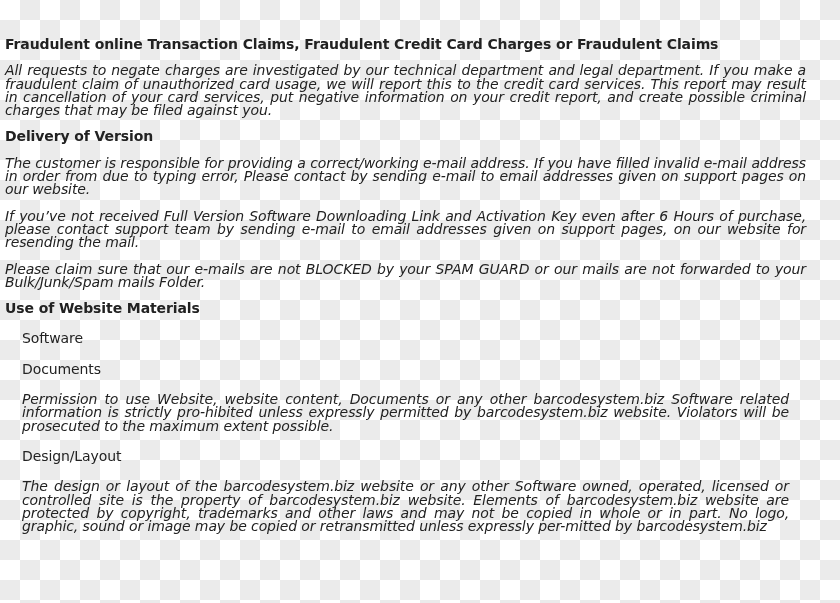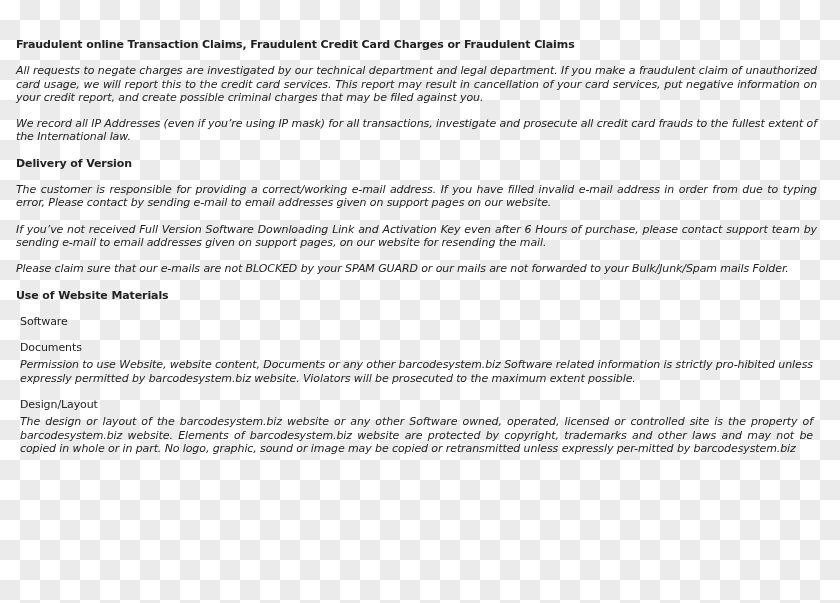--- a/index.html
+++ b/index.html
@@ -8,35 +8,34 @@
     background-color: #ffffff;
     background-image:
       linear-gradient(45deg, #ebebeb 25%, transparent 25%, transparent 75%, #ebebeb 75%),
       linear-gradient(45deg, #ebebeb 25%, transparent 25%, transparent 75%, #ebebeb 75%);
     background-size: 40px 40px;
     background-position: 0 0, 20px 20px;
     font-family: "DejaVu Sans", sans-serif;
     color: #222;
   }
   .doc {
-    position: absolute; left: 16px; top: 38px; width: 801px;
-    font-size: 11px; line-height: 13.3px; letter-spacing: -0.1px;
+    position: absolute; left: 5px; top: 38px; width: 801px;
+    font-size: 14px; line-height: 13.3px; letter-spacing: -0.1px;
   }
   .heading { font-weight: bold; margin: 0 0 13px 0; }
   p { margin: 0 0 13px 0; text-align: justify; font-style: italic; }
-  .sub { margin: 4px; }
+  .sub { margin: 17px; }
   .block { margin: 0 0 13px 0; }
 </style>
 </head>
 <body>
 
 <div class="doc">
   <div class="heading">Fraudulent online Transaction Claims, Fraudulent Credit Card Charges or Fraudulent Claims</div>
   <p>All requests to negate charges are investigated by our technical department and legal department. If you make a fraudulent claim of unauthorized card usage, we will report this to the credit card services. This report may result in cancellation of your card services, put negative information on your credit report, and create possible criminal charges that may be filed against you.</p>
-  <p>We record all IP Addresses (even if you’re using IP mask) for all transactions, investigate and prosecute all credit card frauds to the fullest extent of the International law.</p>
 
   <div class="heading">Delivery of Version</div>
   <p>The customer is responsible for providing a correct/working e-mail address. If you have filled invalid e-mail address in order from due to typing error, Please contact by sending e-mail to email addresses given on support pages on our website.</p>
   <p>If you’ve not received Full Version Software Downloading Link and Activation Key even after 6 Hours of purchase, please contact support team by sending e-mail to email addresses given on support pages, on our website for resending the mail.</p>
   <p>Please claim sure that our e-mails are not BLOCKED by your SPAM GUARD or our mails are not forwarded to your Bulk/Junk/Spam mails Folder.</p>
 
   <div class="heading">Use of Website Materials</div>
   <div class="block">
     <div class="sub">Software</div>
   </div>

